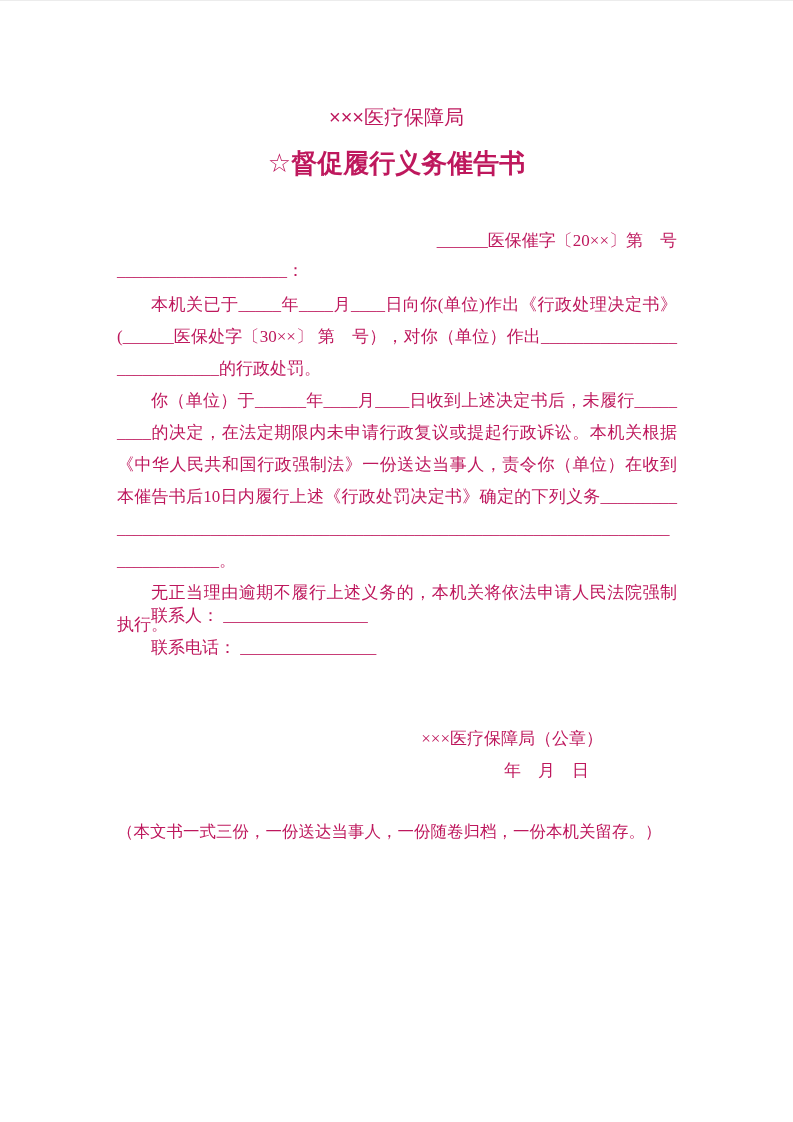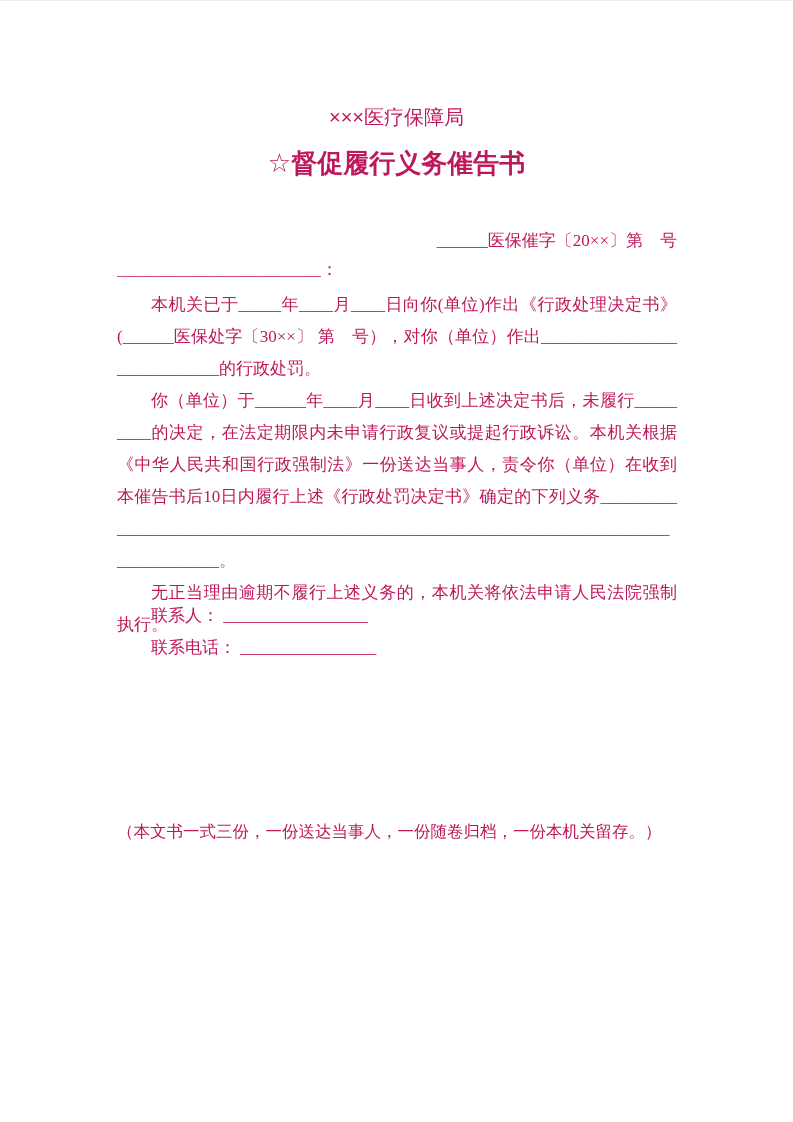--- a/index.html
+++ b/index.html
@@ -38,21 +38,20 @@
     text-align: right;
     font-size: 17px;
     line-height: 32px;
     white-space: nowrap;
   }
   .addressee {
     position: absolute;
     top: 254px; left: 117px; width: 560px;
     font-size: 17px;
     line-height: 32px;
-    font-family: Liberation Mono, monospace;
   }
   .body-text {
     position: absolute;
     top: 288px; left: 117px; width: 560px;
     font-size: 17px;
     line-height: 32px;
     text-align: justify;
   }
   .body-text p {
     margin: 0;
@@ -101,17 +100,19 @@
     <p>你（单位）于______年____月____日收到上述决定书后，未履行_________的决定，在法定期限内未申请行政复议或提起行政诉讼。本机关根据《中华人民共和国行政强制法》一份送达当事人，责令你（单位）在收到本催告书后10日内履行上述《行政处罚决定书》确定的下列义务______________________________________________________________________________________。</p>
     <p>无正当理由逾期不履行上述义务的，本机关将依法申请人民法院强制执行。</p>
   </div>
 
   <div class="contact">
     <div>联系人： _________________</div>
     <div>联系电话： ________________</div>
   </div>
 
   <div class="signature">
+    <div class="sig-org">×××医疗保障局（公章）</div>
+    <div class="sig-date">年　月　日</div>
   </div>
 
   <div class="footer-note">（本文书一式三份，一份送达当事人，一份随卷归档，一份本机关留存。）</div>
 
 </div>
 
 </body></html>

